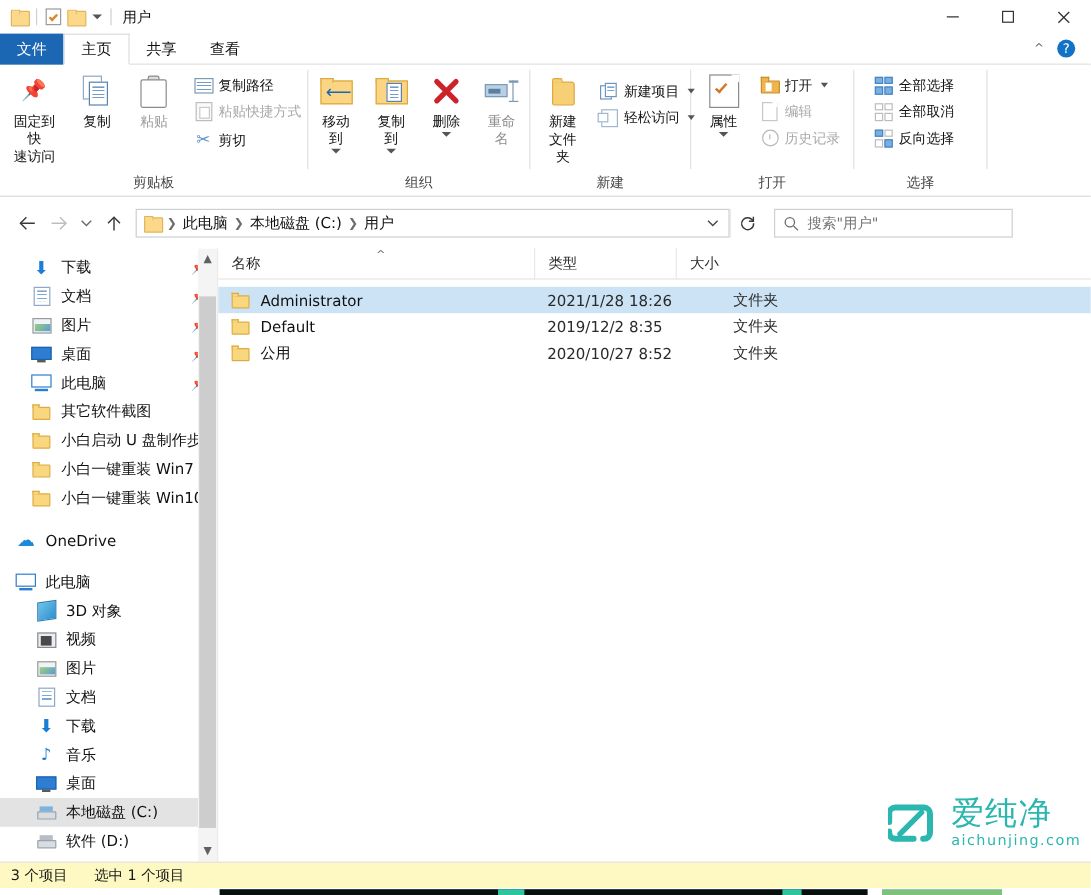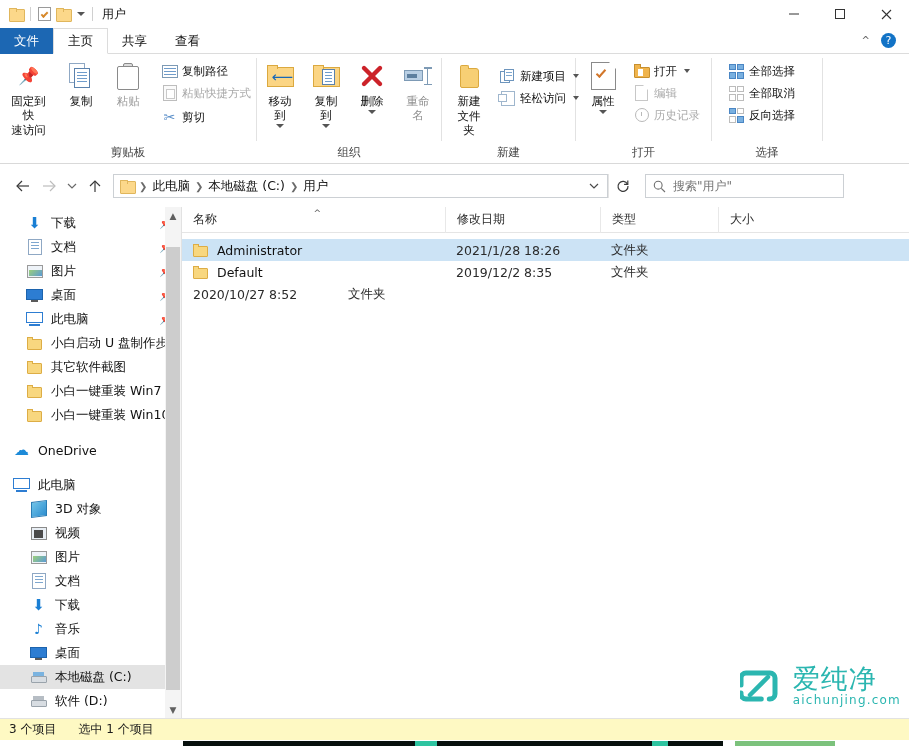--- a/index.html
+++ b/index.html
@@ -660,30 +660,30 @@
           <span>此电脑</span>
           <span class="pinmark">📌</span>
         </div>
         <div class="navitem">
           <span class="ni">
               <span class="ic-folder-row">
                 <span class="b"></span>
                 <span class="t"></span>
               </span>
             </span>
-          <span>小白启动 U 盘制作步</span>
+          <span>其它软件截图</span>
         </div>
         <div class="navitem">
           <span class="ni">
               <span class="ic-folder-row">
                 <span class="b"></span>
                 <span class="t"></span>
               </span>
             </span>
-          <span>其它软件截图</span>
+          <span>小白启动 U 盘制作步</span>
         </div>
         <div class="navitem">
           <span class="ni">
               <span class="ic-folder-row">
                 <span class="b"></span>
                 <span class="t"></span>
               </span>
             </span>
           <span>小白一键重装 Win7 </span>
         </div>
@@ -788,23 +788,20 @@
       </div>
     </div>
 
     <div class="splitline"></div>
 
     <div class="filepane">
       <div class="colhead">
         <div class="col name">
           <span class="sortmark">^</span>
           <span>名称</span>
-        </div>
-        <div class="col date">
-          <span>修改日期</span>
         </div>
         <div class="col type">
           <span>类型</span>
         </div>
         <div class="col size">
           <span>大小</span>
         </div>
       </div>
 
       <div class="rows">
@@ -826,20 +823,27 @@
                 <span class="b"></span>
                 <span class="t"></span>
               </span>
             <span>Default</span>
           </span>
           <span class="fdate">2019/12/2 8:35</span>
           <span class="ftype">文件夹</span>
           <span class="fsize"></span>
         </div>
         <div class="frow">
+          <span class="fname">
+            <span class="ic-folder-row">
+                <span class="b"></span>
+                <span class="t"></span>
+              </span>
+            <span>公用</span>
+          </span>
           <span class="fdate">2020/10/27 8:52</span>
           <span class="ftype">文件夹</span>
           <span class="fsize"></span>
         </div>
       </div>
 
       <div class="watermark">
         <div class="wm-logo">
           <svg width="44" height="44" viewBox="0 0 44 44">
             <path d="M6 9 h24 a5 5 0 0 1 5 5 v16 a5 5 0 0 1 -5 5 h-24 a5 5 0 0 1 -5 -5 v-16 a5 5 0 0 1 5 -5 z" fill="none" stroke="#2bb6b0" stroke-width="5" stroke-linecap="round" stroke-dasharray="56 8 24 8"></path>

